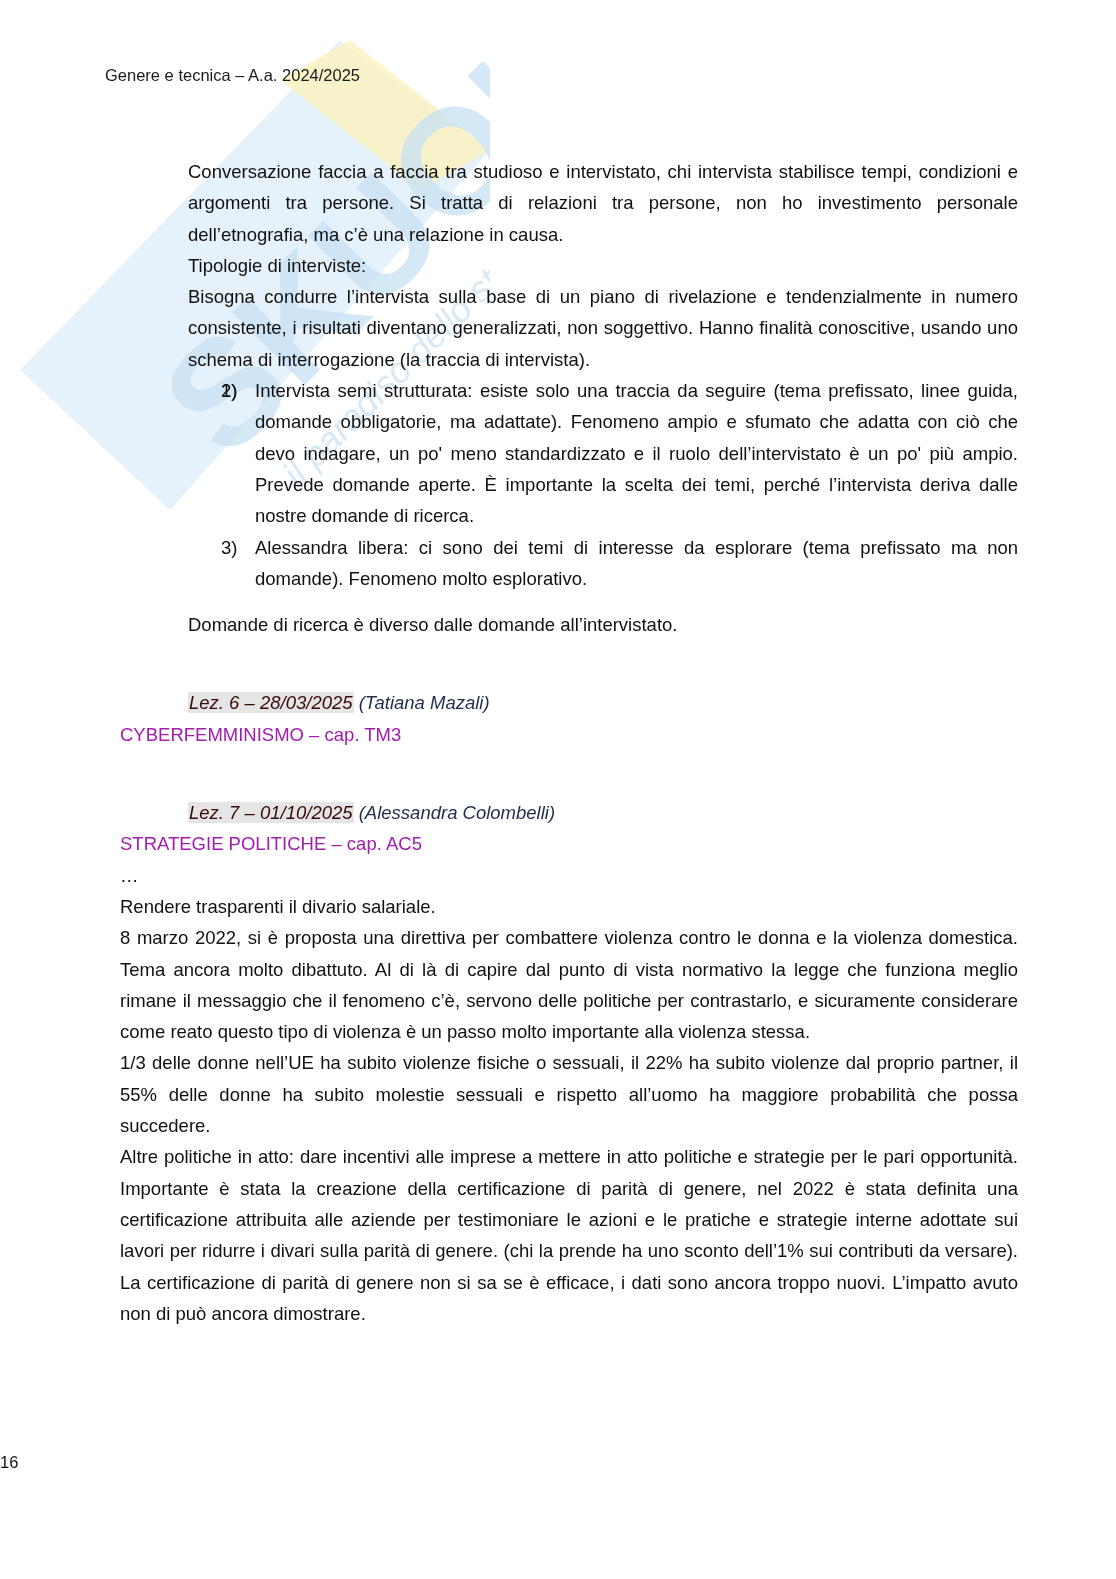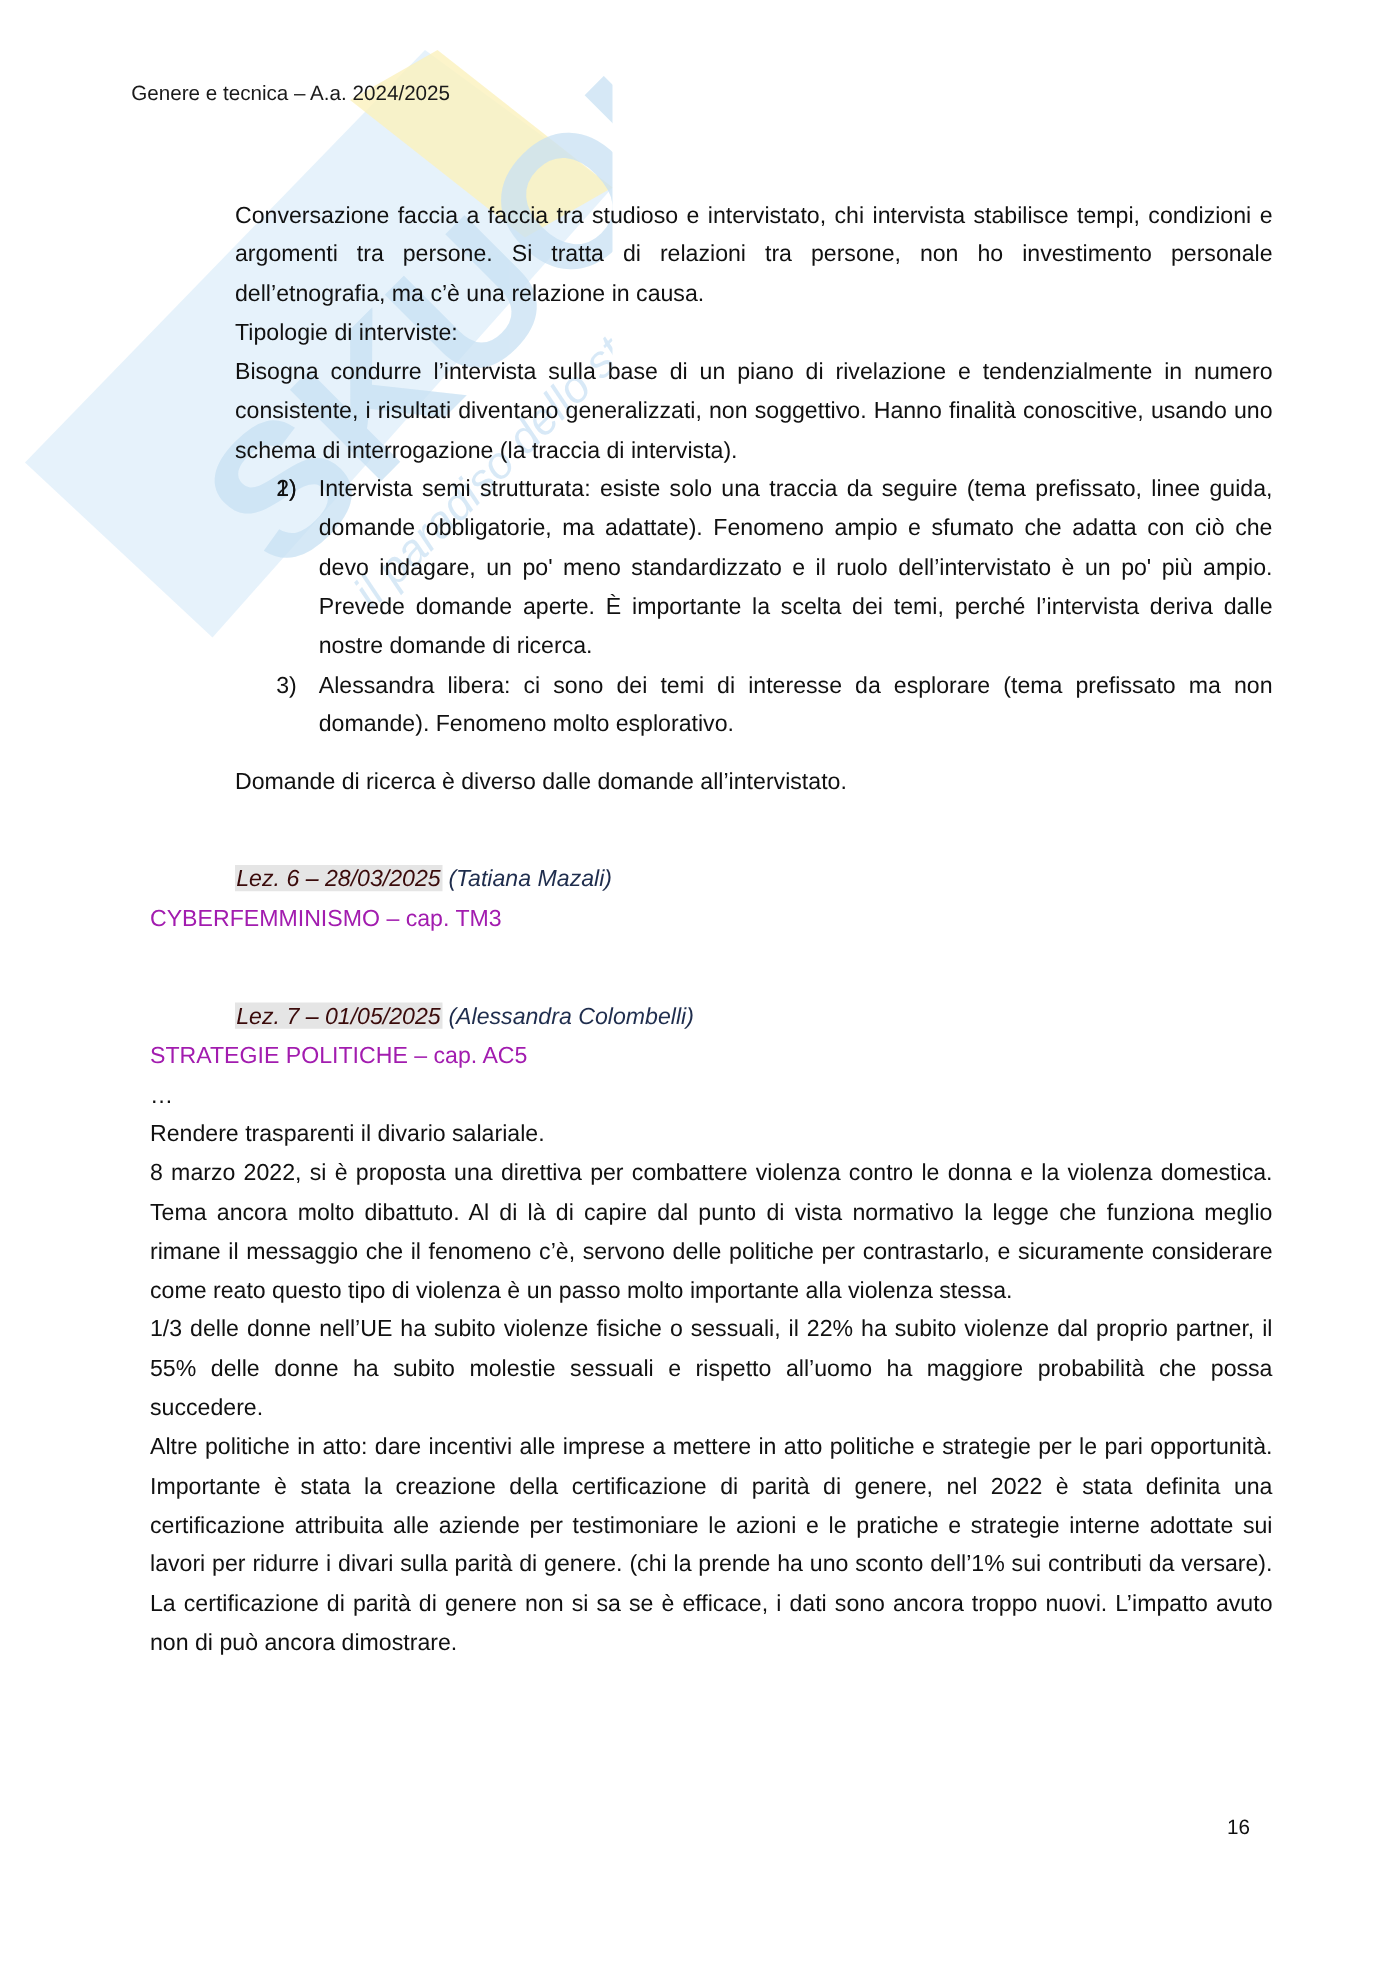--- a/index.html
+++ b/index.html
@@ -1,20 +1,20 @@
 <!DOCTYPE html>
 <html><head>
   <meta charset="utf-8">
   <style>
     html, body { margin: 0; padding: 0; background: #ffffff; }
     body { width: 1116px; height: 1579px; position: relative; overflow: hidden;
       font-family: "Liberation Sans", "DejaVu Sans", sans-serif; color: #111111; }
     .watermark { position: absolute; left: 20px; top: 40px; width: 470px; height: 480px; pointer-events: none; }
     .header { position: absolute; left: 105px; top: 66px; font-size: 16.5px; color: #1a1a1a; }
-    .page-number { position: absolute; left: 0; width: 1000px; top: 1453px; text-align: right; font-size: 16.5px; }
+    .page-number { position: absolute; left: 0; width: 1000px; top: 1453px; text-align: left; font-size: 16.5px; }
     .content { position: absolute; left: 120px; top: 130px; width: 898px; font-size: 18.5px; line-height: 31.3px; margin-top: 26px; }
     .indent { padding-left: 68px; }
     p { margin: 0; text-align: justify; }
     ol.types { list-style: none; margin: 0; padding: 0 0 0 135px; }
     ol.types li { position: relative; text-align: justify; }
     ol.types li .num { position: absolute; left: -34px; top: 0; }
     .gap-sm { height: 15px; }
     .gap-lg { height: 47px; }
     .lesson-head { padding-left: 68px; font-style: italic; color: #1f2d4d; }
     .lesson-date { background: #e5e5e5; color: #3a0a0a; padding: 0 1px; }
@@ -48,21 +48,21 @@
 
   <div class="gap-lg"></div>
   <div class="lesson-head">
     <span class="lesson-date">Lez. 6 – 28/03/2025</span>
     <span>(Tatiana Mazali)</span>
   </div>
   <div class="section-title">CYBERFEMMINISMO – cap. TM3</div>
 
   <div class="gap-lg"></div>
   <div class="lesson-head">
-    <span class="lesson-date">Lez. 7 – 01/05/2025</span>
+    <span class="lesson-date">Lez. 7 – 01/10/2025</span>
     <span>(Alessandra Colombelli)</span>
   </div>
   <div class="section-title">STRATEGIE POLITICHE – cap. AC5</div>
   <div>…</div>
   <p>Rendere trasparenti il divario salariale.</p>
   <p>8 marzo 2022, si è proposta una direttiva per combattere violenza contro le donna e la violenza domestica. Tema ancora molto dibattuto. Al di là di capire dal punto di vista normativo la legge che funziona meglio rimane il messaggio che il fenomeno c’è, servono delle politiche per contrastarlo, e sicuramente considerare come reato questo tipo di violenza è un passo molto importante alla violenza stessa.</p>
   <p>1/3 delle donne nell’UE ha subito violenze fisiche o sessuali, il 22% ha subito violenze dal proprio partner, il 55% delle donne ha subito molestie sessuali e rispetto all’uomo ha maggiore probabilità che possa succedere.</p>
   <p>Altre politiche in atto: dare incentivi alle imprese a mettere in atto politiche e strategie per le pari opportunità. Importante è stata la creazione della certificazione di parità di genere, nel 2022 è stata definita una certificazione attribuita alle aziende per testimoniare le azioni e le pratiche e strategie interne adottate sui lavori per ridurre i divari sulla parità di genere. (chi la prende ha uno sconto dell’1% sui contributi da versare). La certificazione di parità di genere non si sa se è efficace, i dati sono ancora troppo nuovi. L’impatto avuto non di può ancora dimostrare.</p>
 </div>
 

